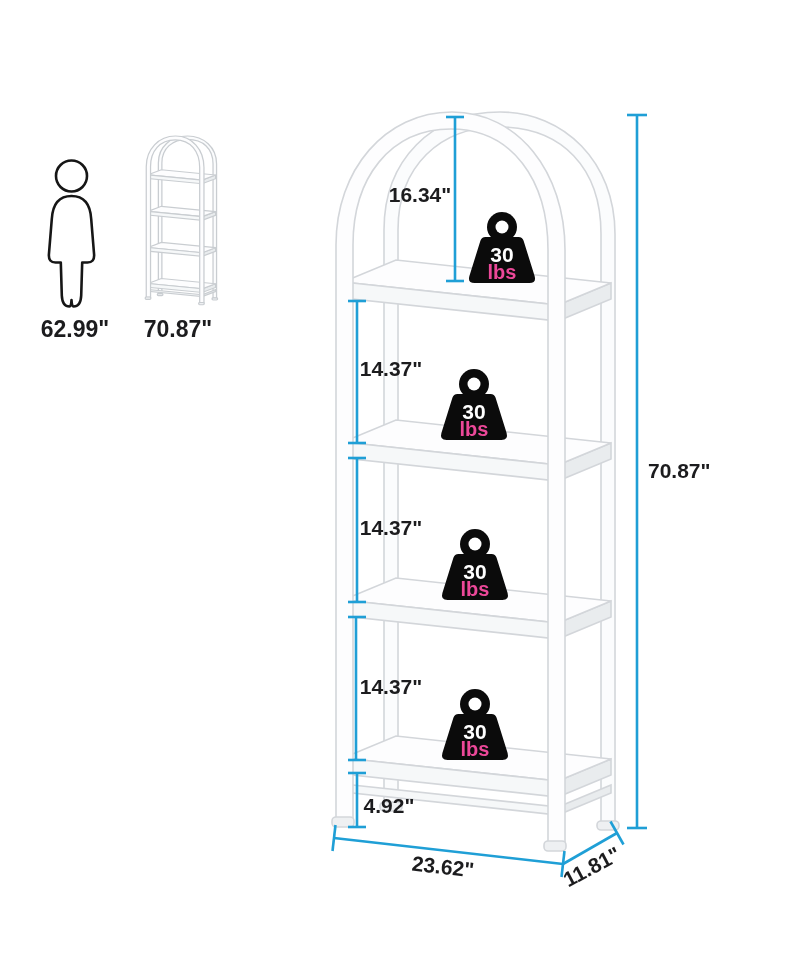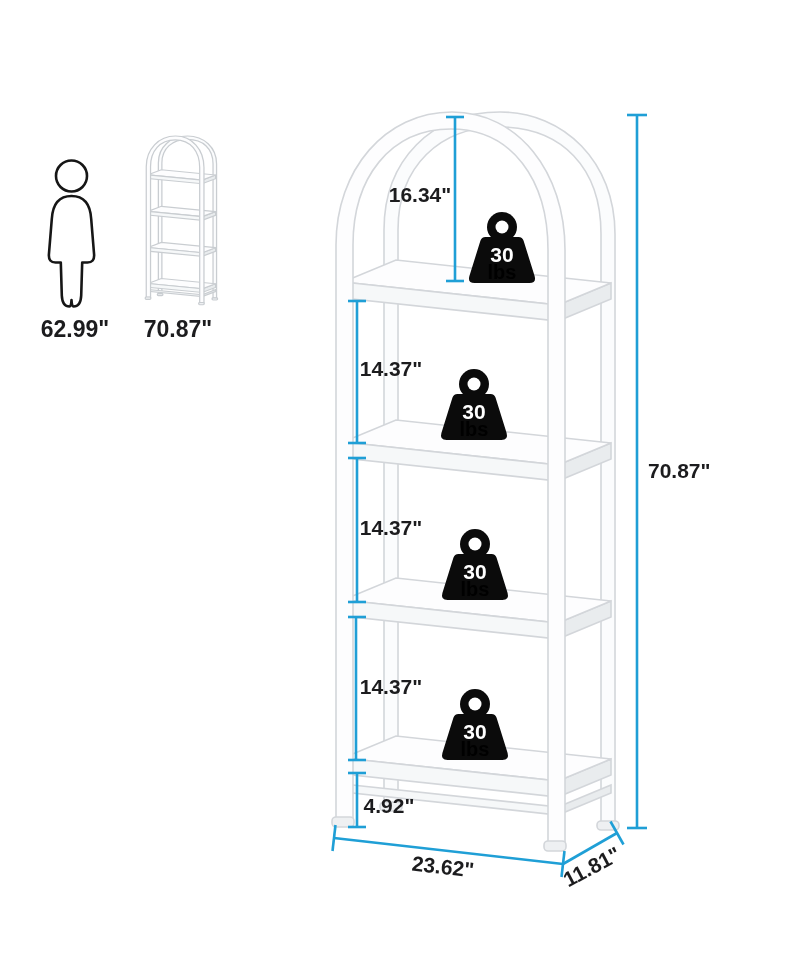--- a/index.html
+++ b/index.html
@@ -18,21 +18,21 @@
     color:#1c1c1e;
     white-space:nowrap;
     line-height:1.05;
   }
   .ref{font-size:23px;}
   .dim{font-size:21px;}
   .center{transform:translateX(-50%);}
   .rot-w{transform:translateX(-50%) rotate(6.5deg);}
   .rot-d{transform:translateX(-50%) rotate(-28deg);}
   .wv{position:absolute;font-weight:700;color:#ffffff;font-size:21px;line-height:21px;transform:translateX(-50%);}
-  .wu{position:absolute;font-weight:700;color:#000000;font-size:20px;line-height:16px;transform:translateX(-50%);}
+  .wu{position:absolute;font-weight:700;color:#ec4899;font-size:20px;line-height:16px;transform:translateX(-50%);}
 </style>
 </head>
 <body>
 
 <div class="canvas">
 
   <svg class="art" viewBox="0 0 800 977" aria-hidden="true">
     <defs>
 
       <g id="shelf-unit">

